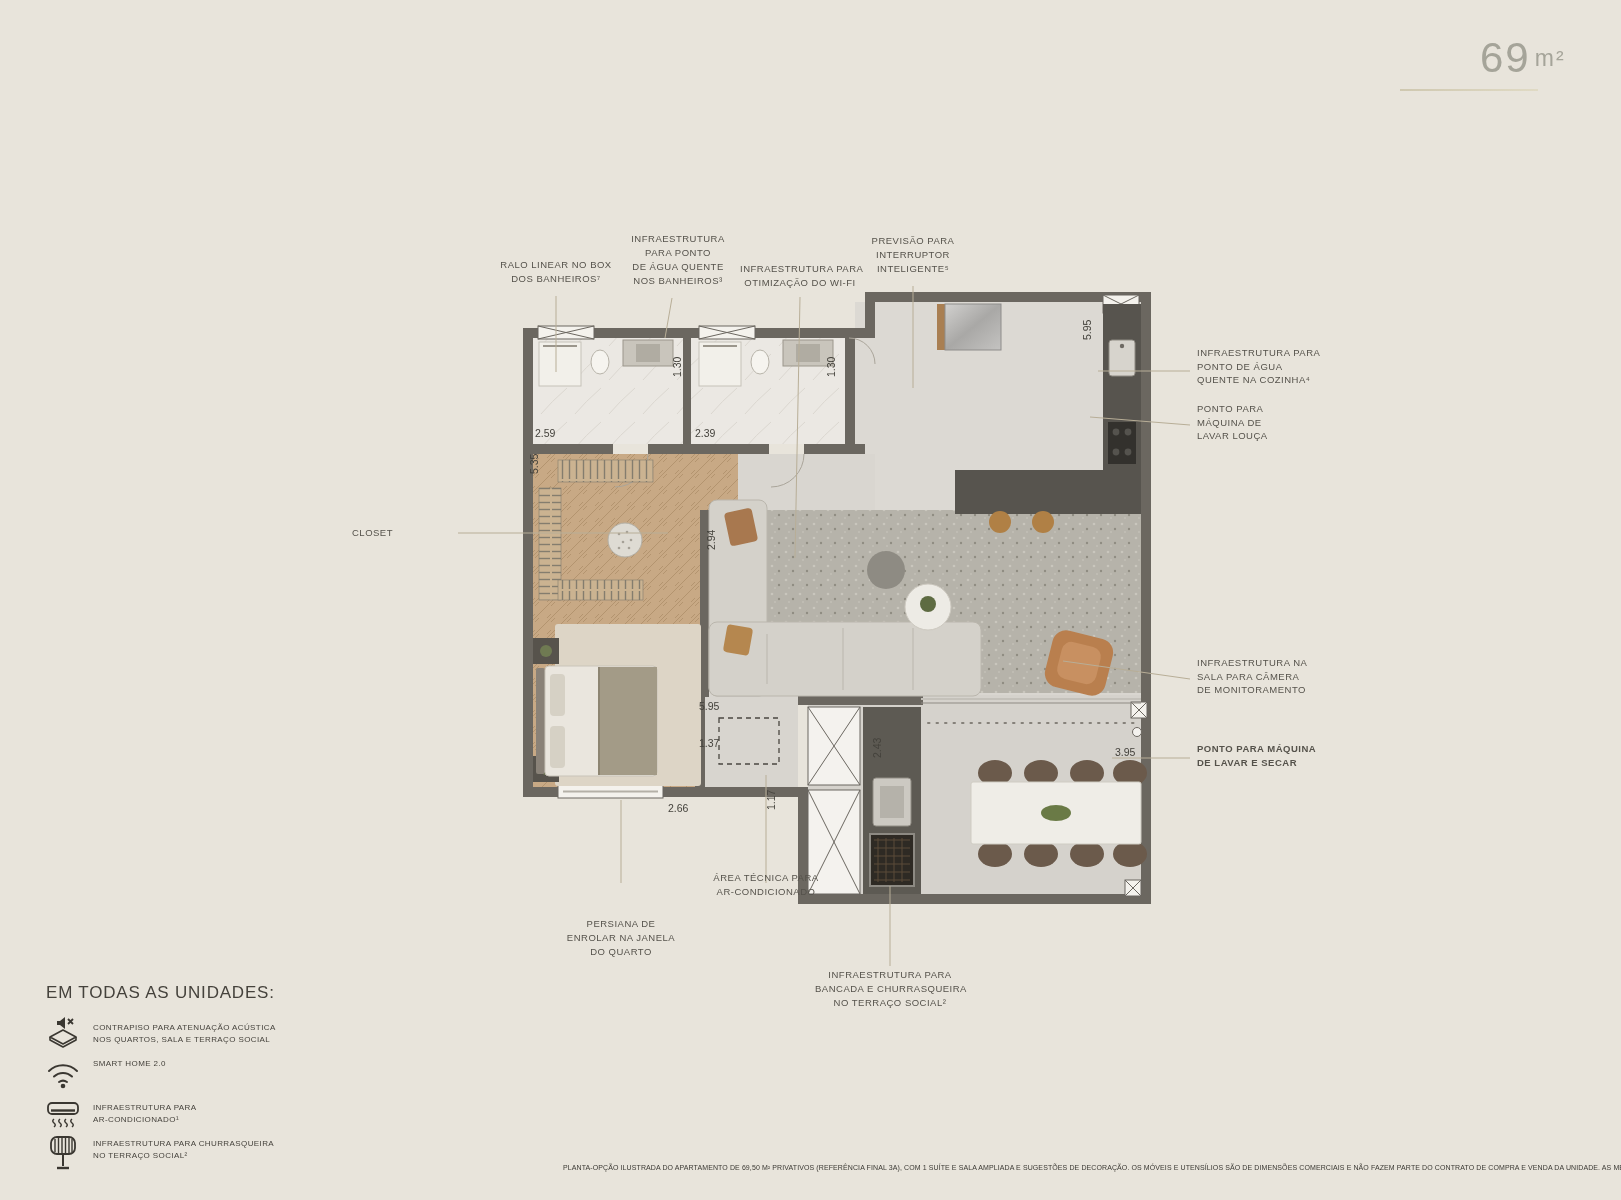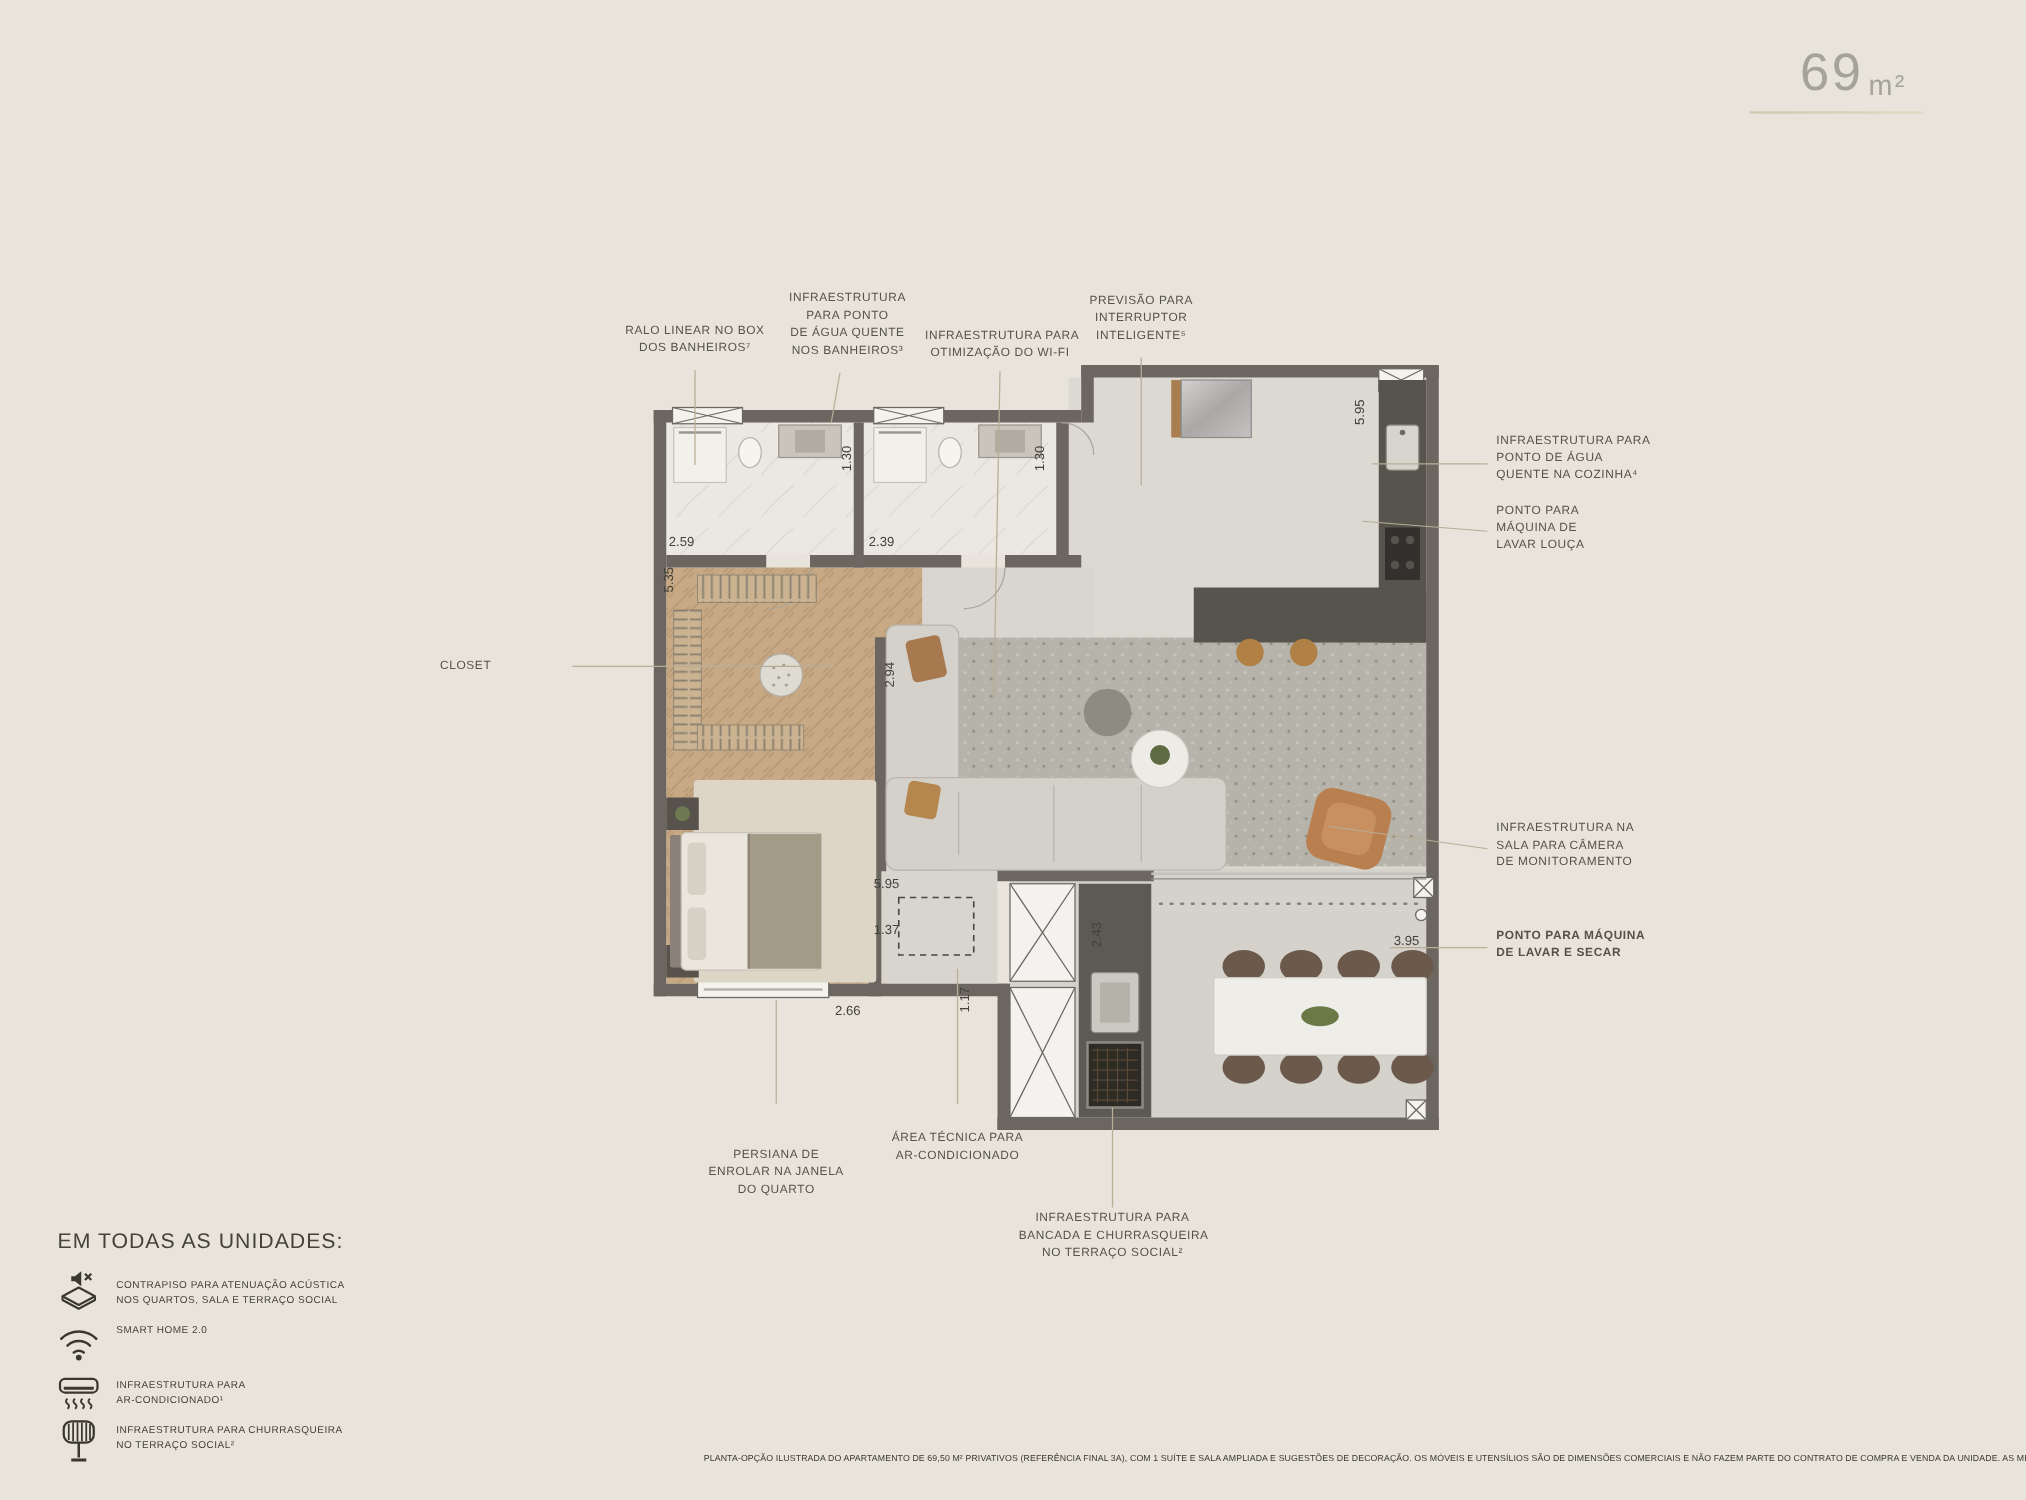--- a/index.html
+++ b/index.html
@@ -12,21 +12,21 @@
   
   .title{
     position:absolute;left:990px;top:75px;width:400px;text-align:right;
     font-size:20px;letter-spacing:1.5px;color:#4b4843;white-space:nowrap;
   }
   .title-line{
     position:absolute;left:1400px;top:89px;width:138px;height:2px;
     background:linear-gradient(90deg,#cfc8b0,#e0dac4);
   }
   .area{
-    position:absolute;left:1440px;top:34px;display:flex;align-items:flex-end;
+    position:absolute;left:1480px;top:34px;display:flex;align-items:center;
     color:#a5a499;letter-spacing:2px;
   }
   .area .num{font-size:42px;font-weight:300;}
   .area .unit{font-size:23px;font-weight:300;margin-left:4px;}
   
   .co{
     position:absolute;font-size:9.5px;letter-spacing:.5px;line-height:14px;
     color:#55524b;white-space:nowrap;text-align:center;
   }
   .co span{display:block;}
@@ -343,21 +343,21 @@
   <div class="co rightalign" style="left:352px;top:526px;width:100px;">
     <span>CLOSET</span>
   </div>
 
   <div class="co" style="left:561px;top:873px;width:120px;margin-top:44px;">
     <span>PERSIANA DE</span>
     <span>ENROLAR NA JANELA</span>
     <span>DO QUARTO</span>
   </div>
 
-  <div class="co" style="left:706px;top:904px;width:120px;">
+  <div class="co" style="left:706px;top:871px;width:120px;">
     <span>ÁREA TÉCNICA PARA</span>
     <span>AR-CONDICIONADO</span>
   </div>
 
   <div class="co" style="left:815px;top:968px;width:150px;">
     <span>INFRAESTRUTURA PARA</span>
     <span>BANCADA E CHURRASQUEIRA</span>
     <span>NO TERRAÇO SOCIAL²</span>
   </div>
 

